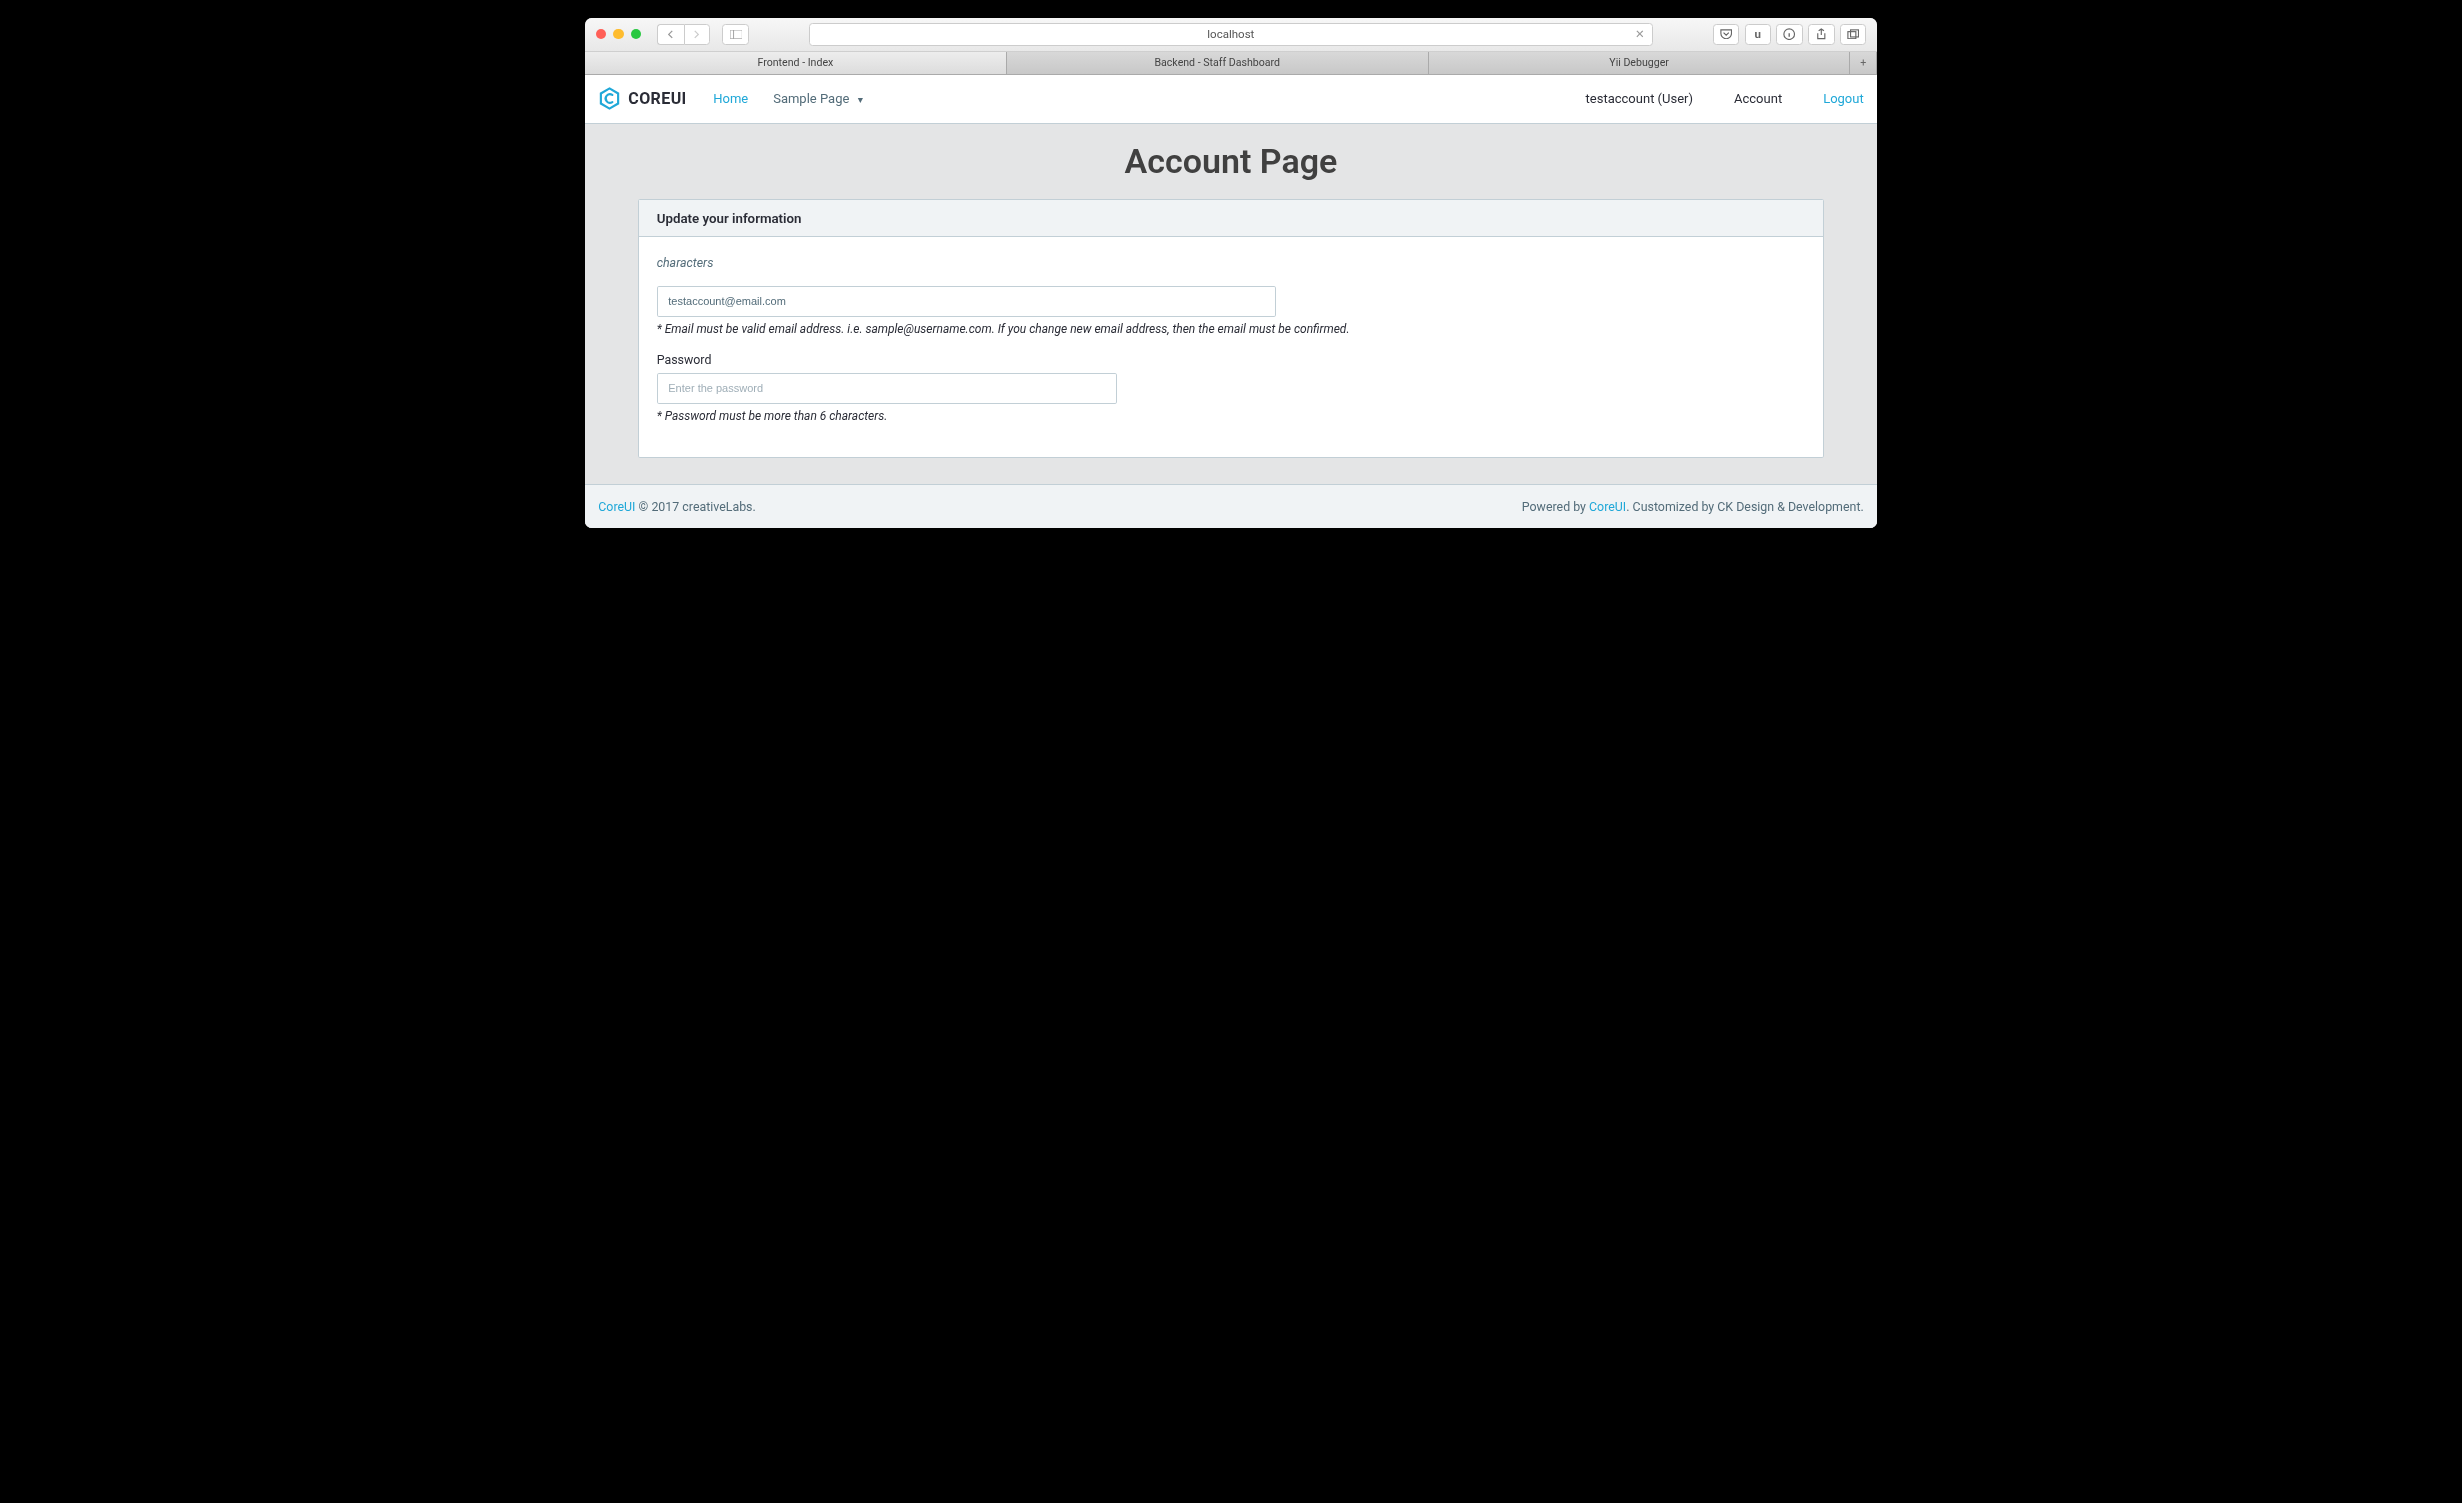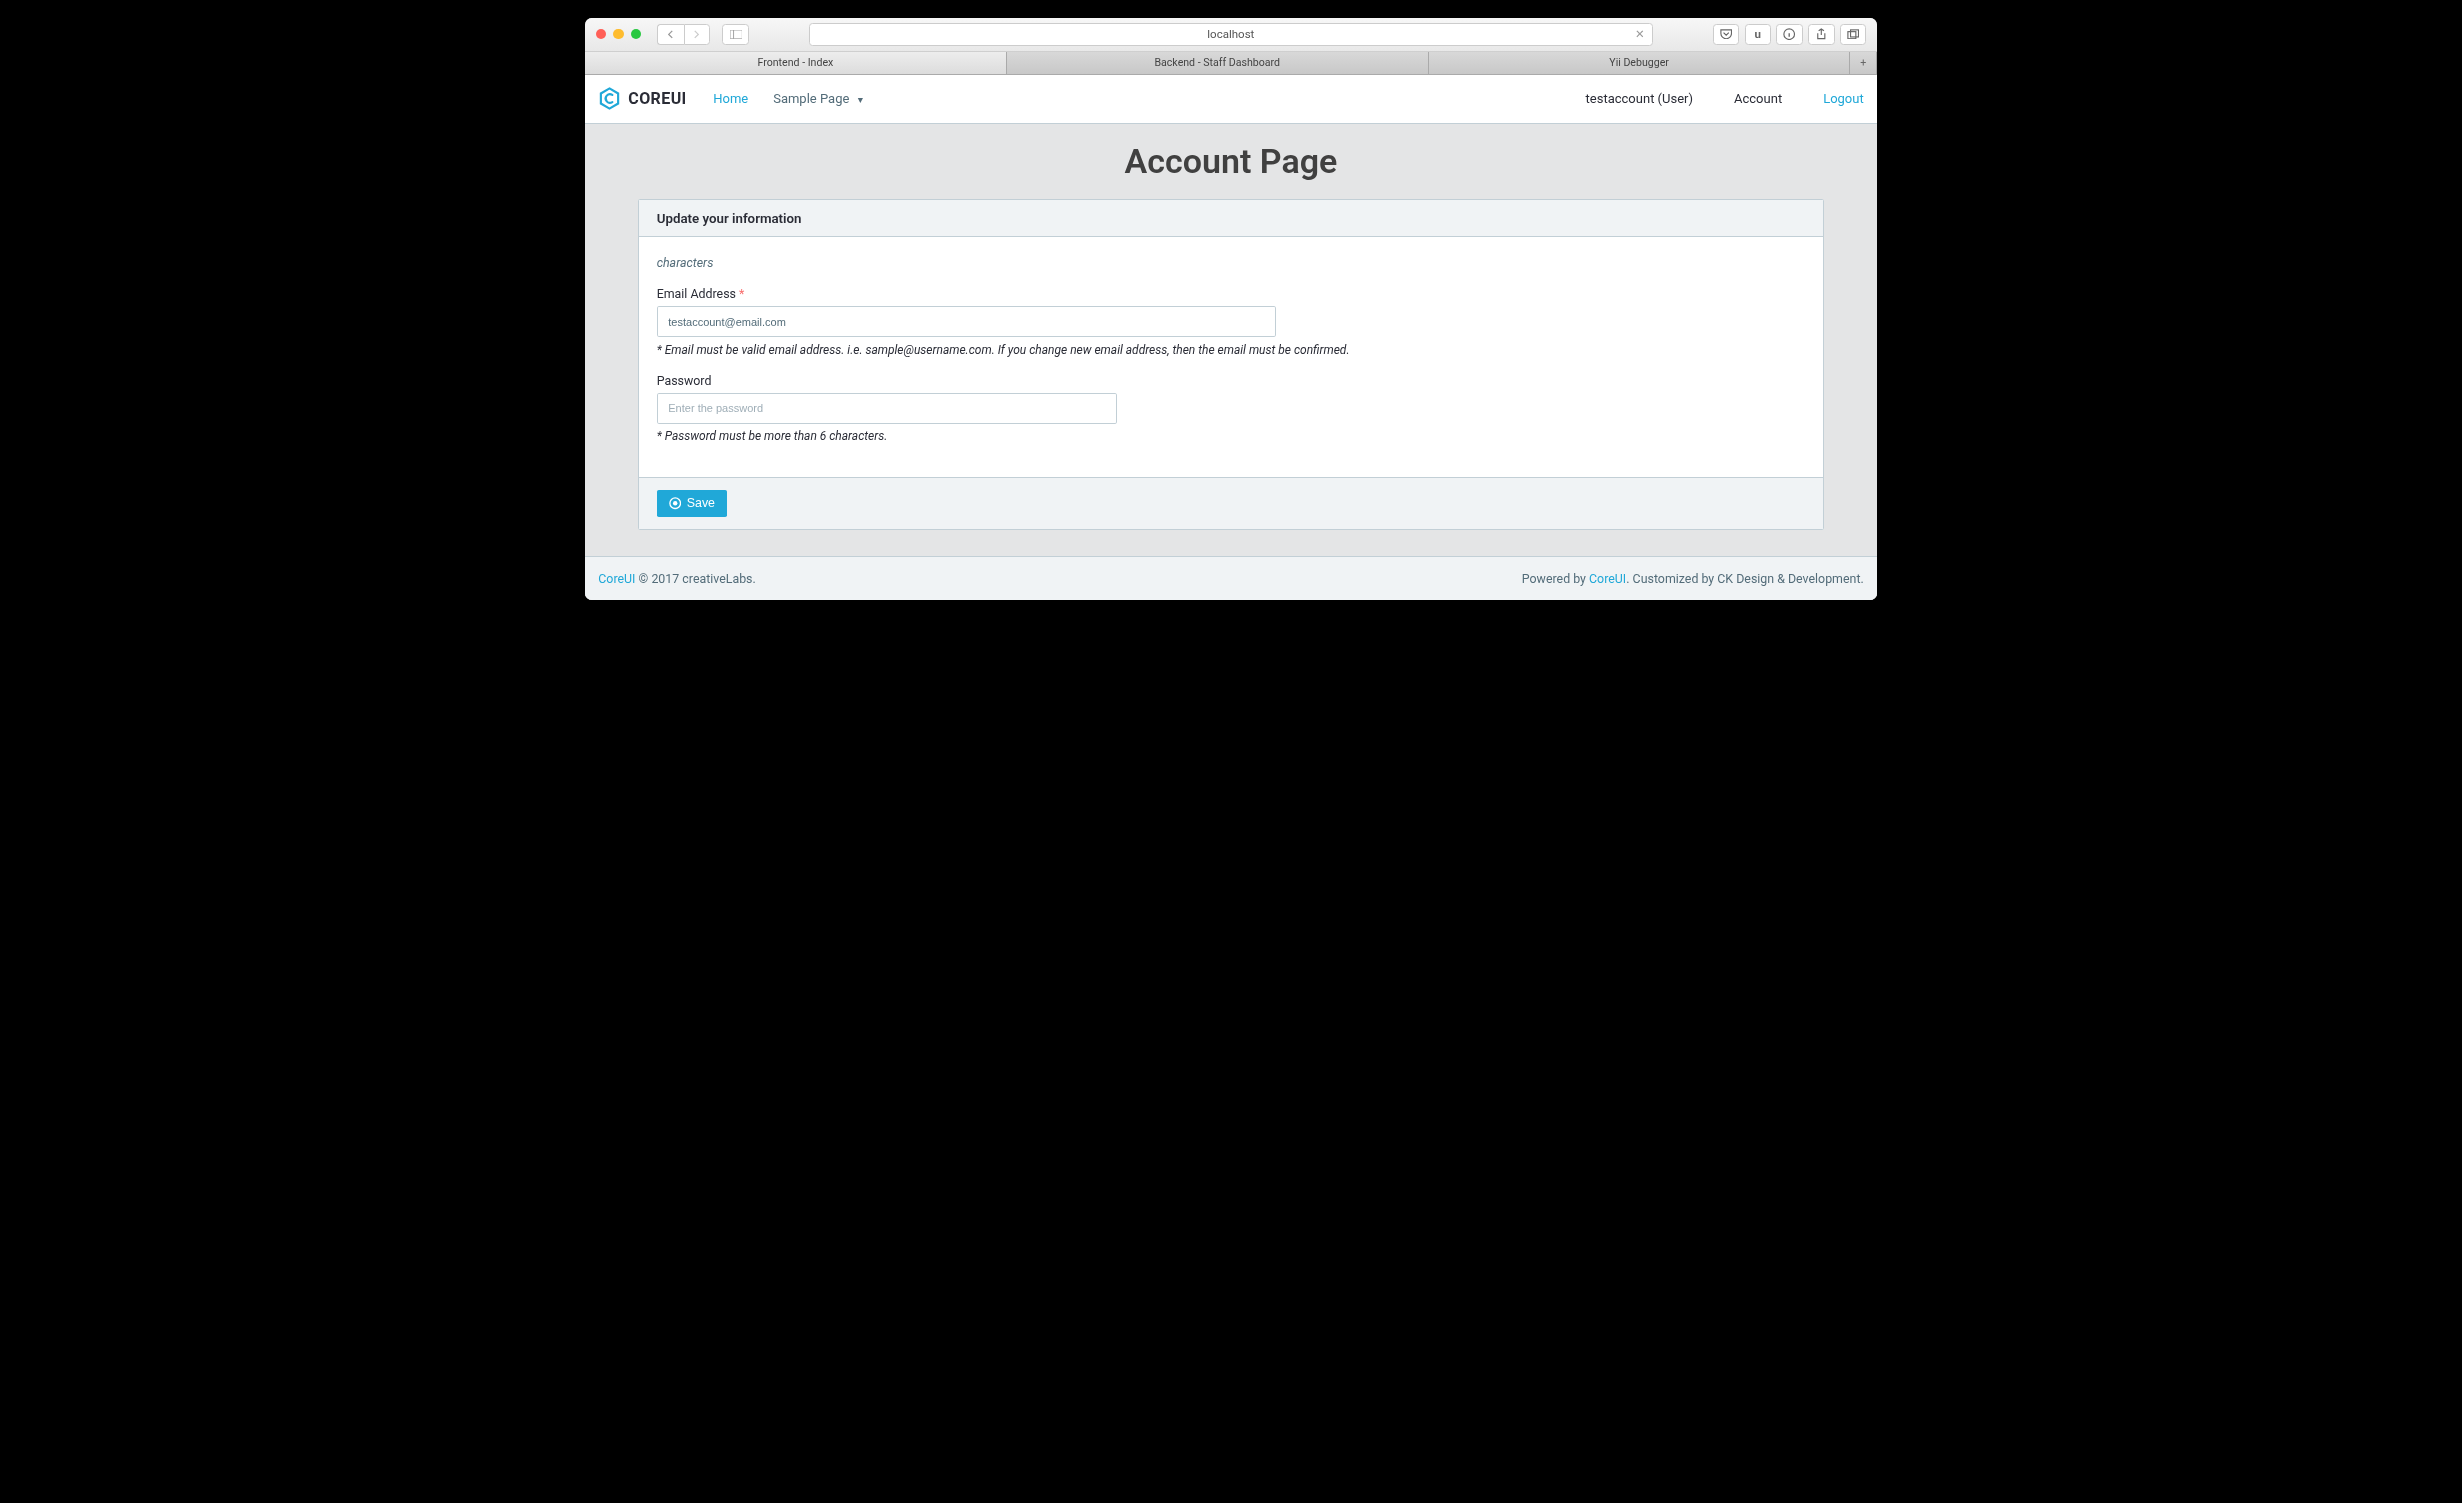--- a/index.html
+++ b/index.html
@@ -232,44 +232,31 @@
 
       <div class="card">
         <div class="card-header">Update your information</div>
         <div class="card-body">
 
           <div class="form-group">
             <div class="form-static">characters</div>
           </div>
 
           <div class="form-group">
-            <label class="form-label">
-              <span>Email Address</span>
-              <span class="required-star"> *</span>
-            </label>
             <input type="text" class="form-control" value="testaccount@email.com" style="">
             <div class="help-text">* Email must be valid email address. i.e. sample@username.com. If you change new email address, then the email must be confirmed.</div>
           </div>
 
           <div class="form-group">
             <label class="form-label">Password</label>
             <input type="password" class="form-control" style="width: 460px;" placeholder="Enter the password">
             <div class="help-text">* Password must be more than 6 characters.</div>
           </div>
 
         </div>
-        <div class="card-footer">
-          <button class="btn-save">
-            <svg viewBox="0 0 14 14">
-                <circle cx="7" cy="7" r="6" fill="none" stroke="#fff" stroke-width="1.5"></circle>
-                <circle cx="7" cy="7" r="2.5" fill="#fff"></circle>
-              </svg>
-            <span>Save</span>
-          </button>
-        </div>
       </div>
     </div>
 
     <div class="footer">
       <div>
         <a>CoreUI</a><span> © 2017 creativeLabs.</span>
       </div>
       <div class="footer-right">
         <span>Powered by </span><a>CoreUI</a><span>. Customized by CK Design &amp; Development.</span>
       </div>

